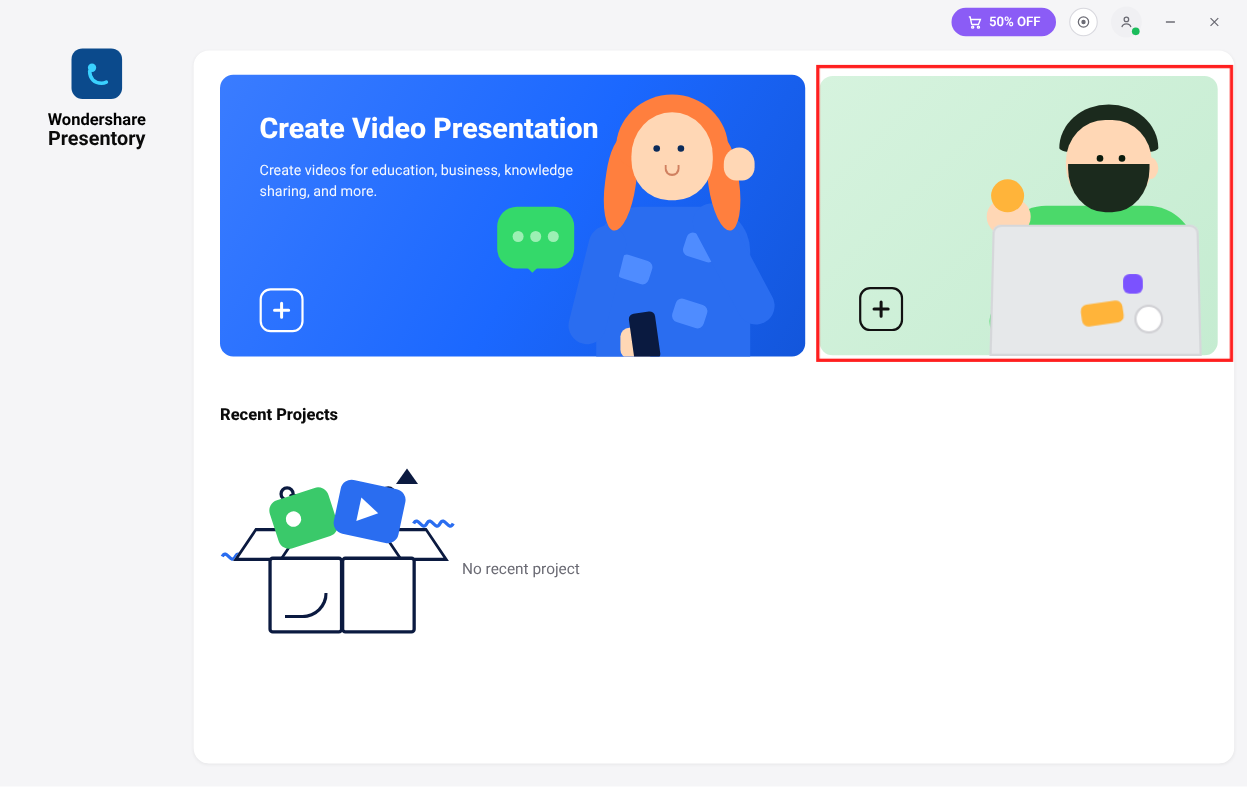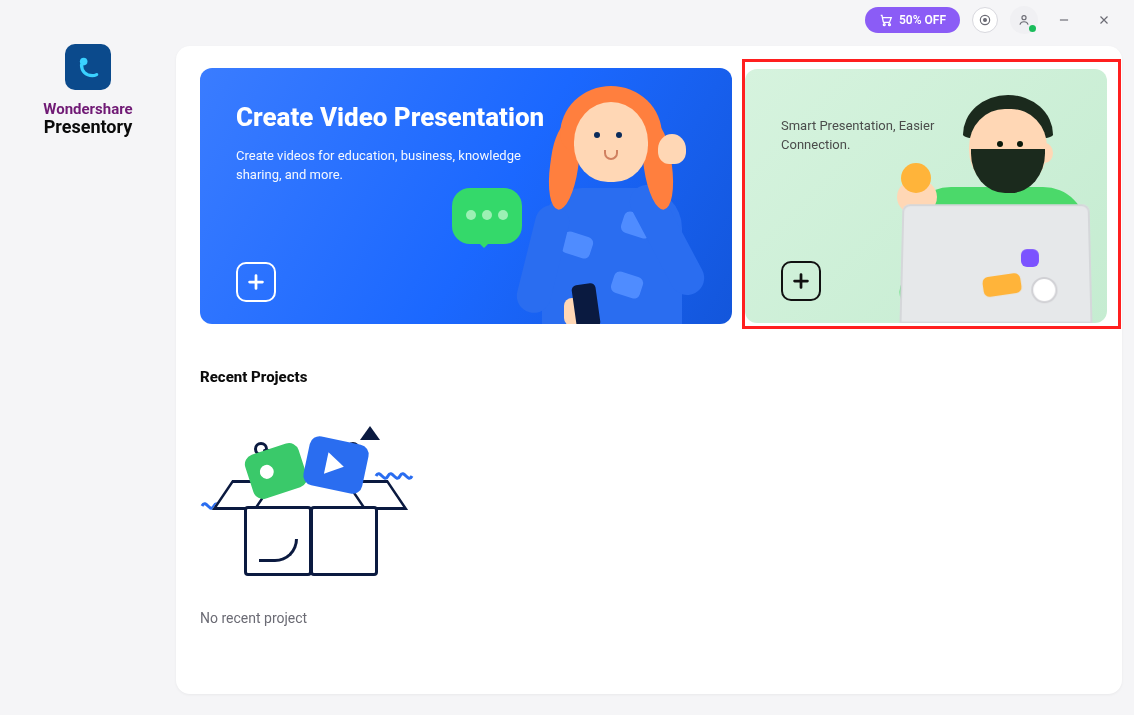--- a/index.html
+++ b/index.html
@@ -7,21 +7,21 @@
 
   .titlebar { position: absolute; top: 0; right: 0; height: 40px; display: flex; align-items: center; gap: 12px; padding-right: 16px; }
   .discount-btn { background: #8b5cf6; color: #fff; border-radius: 16px; padding: 6px 14px; font-size: 12px; font-weight: 600; display: flex; align-items: center; gap: 6px; cursor: pointer; }
   .circle-btn { width: 26px; height: 26px; border-radius: 50%; border: 1px solid #d8d8de; display: flex; align-items: center; justify-content: center; background: #fff; cursor: pointer; position: relative; }
   .avatar-btn { width: 28px; height: 28px; border-radius: 50%; background: #f0f0f3; display:flex; align-items:center; justify-content:center; position:relative; cursor:pointer; }
   .avatar-dot { position:absolute; bottom:2px; right:2px; width:7px; height:7px; border-radius:50%; background:#1abc5b; }
   .win-btn { width: 28px; height: 28px; display:flex; align-items:center; justify-content:center; color:#6b6b74; cursor:pointer; }
 
   .sidebar { position:absolute; top:40px; left:0; width:176px; display:flex; flex-direction:column; align-items:center; padding-top:4px; }
   .logo-box { width:46px; height:46px; border-radius:10px; background:#0b4a8c; display:flex; align-items:center; justify-content:center; }
-  .brand1 { margin-top:10px; font-weight:700; font-size:15px; color:#701a75; }
+  .brand1 { margin-top:10px; font-weight:700; font-size:15px; color:#000000; }
   .brand2 { font-weight:700; font-size:18px; color:#0b0b0b; margin-top:-2px; }
   .nav-item { margin-top:60px; display:flex; flex-direction:column; align-items:center; gap:10px; cursor:pointer; }
   .nav-circle { width:54px; height:54px; border-radius:50%; background:#111; display:flex; align-items:center; justify-content:center; }
   .nav-label { font-size:15px; font-weight:600; color:#111; }
 
   .main { position:absolute; top:46px; left:176px; width:946px; height:648px; background:#fff; border-radius:14px; box-shadow:0 1px 3px rgba(0,0,0,0.05); padding:22px 24px; }
 
   .cards-row { display:flex; gap:12px; }
   .card { position:relative; border-radius:12px; overflow:hidden; height:256px; }
   .card-video { flex:0 0 532px; background:linear-gradient(120deg,#3a7cff 0%,#1b68ff 55%,#1356db 100%); color:#fff; padding:34px 36px; }
@@ -73,21 +73,21 @@
   .ai-ear { position:absolute; top:76px; right:54px; width:16px; height:20px; background:#ffd7b5; border-radius:50%; }
   .ai-body { position:absolute; top:120px; right:20px; width:180px; height:140px; background:#4bd96a; border-radius:44px 44px 8px 8px; }
   .ai-arm { position:absolute; top:140px; right:150px; width:44px; height:110px; background:#4bd96a; border-radius:22px; transform:rotate(24deg); }
   .ai-hand { position:absolute; top:112px; right:170px; width:40px; height:36px; background:#ffd7b5; border-radius:50%; }
   .ai-ball { position:absolute; top:96px; right:176px; width:30px; height:30px; background:#ffb43a; border-radius:50%; }
   .ai-eye { position:absolute; width:6px; height:6px; background:#0a1a0c; border-radius:50%; top:74px; }
   .ai-eye.a1{ right:104px;} .ai-eye.a2{ right:84px;}
 
   .section-title { margin-top:44px; font-size:15px; font-weight:800; color:#0b0b0b; }
 
-  .empty { display:flex; flex-direction:column; margin-top:40px; }
+  .empty { display:flex; flex-direction:row; align-items:center; margin-top:40px; }
   .empty-illus { width:220px; height:160px; position:relative; }
   .box-left { position:absolute; left:44px; bottom:10px; width:68px; height:70px; border:3px solid #0b1a40; border-radius:4px; background:#fff; }
   .box-right { position:absolute; left:110px; bottom:10px; width:68px; height:70px; border:3px solid #0b1a40; border-radius:4px; background:#fff; }
   .box-left:after { content:""; position:absolute; left:12px; top:30px; width:36px; height:20px; border:3px solid #0b1a40; border-top:none; border-left:none; border-radius:0 0 24px 0; }
   .flap-l { position:absolute; left:22px; bottom:76px; width:44px; height:30px; border:3px solid #0b1a40; transform:skewX(-34deg); background:#fff; }
   .flap-r { position:absolute; left:154px; bottom:76px; width:44px; height:30px; border:3px solid #0b1a40; transform:skewX(34deg); background:#fff; }
   .card-green { position:absolute; left:48px; bottom:92px; width:56px; height:46px; background:#3ac96a; border-radius:10px; transform:rotate(-18deg); }
   .card-green:before{content:"";position:absolute;left:12px;top:14px;width:14px;height:14px;background:#fff;border-radius:50%;}
   .card-blue { position:absolute; left:106px; bottom:96px; width:60px; height:50px; background:#2a6df0; border-radius:10px; transform:rotate(12deg); }
   .card-blue:before{content:"";position:absolute;left:20px;top:14px;border-left:18px solid #fff;border-top:11px solid transparent;border-bottom:11px solid transparent;}
@@ -184,21 +184,20 @@
           <div class="p-mouth"></div>
           <div class="p-hand-r"></div>
           <div class="p-hand-l"></div>
           <div class="p-phone"></div>
         </div>
       </div>
     </div>
 
     <div class="card-ai-wrap">
       <div class="card card-ai">
-        <div class="card-desc">Smart Presentation, Easier Connection.</div>
         <div class="plus-btn dark">
           <svg width="22" height="22" viewBox="0 0 24 24" fill="none" stroke-width="3" stroke-linecap="round">
               <path d="M12 5v14M5 12h14"></path>
             </svg>
         </div>
         <div class="illus-ai">
           <div class="ai-body"></div>
           <div class="ai-arm"></div>
           <div class="ai-hand"></div>
           <div class="ai-ball"></div>

